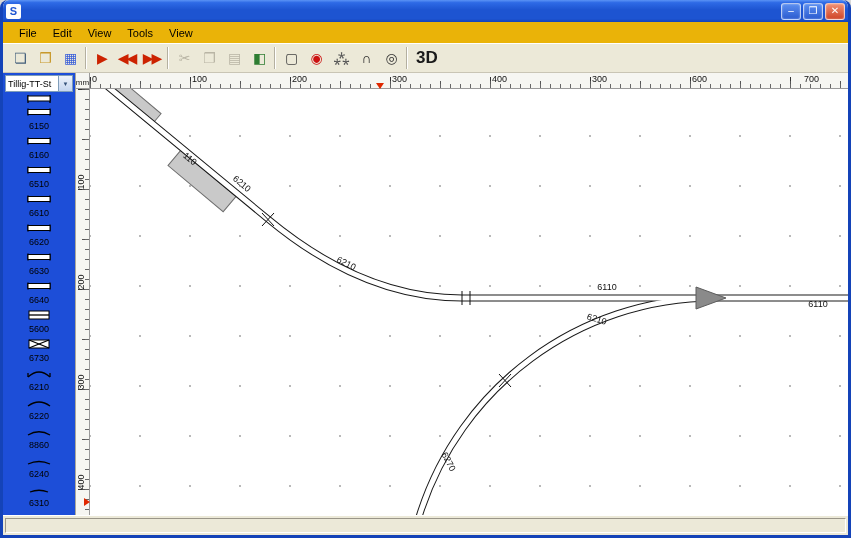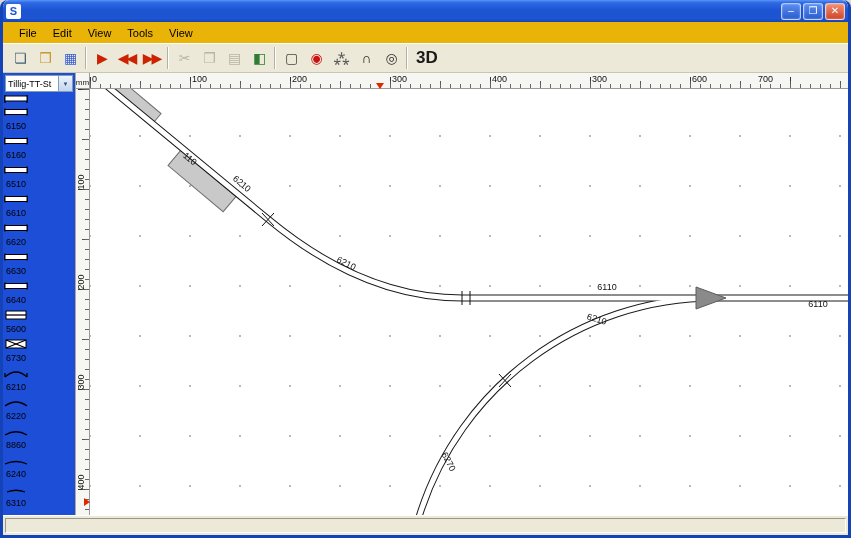--- a/index.html
+++ b/index.html
@@ -32,21 +32,21 @@
   .tbtn-3d{font-weight:bold;font-size:17px;padding:0 5px;color:#1a1a1a}
   .tsep{width:1px;height:22px;background:#b4b0a0;box-shadow:1px 0 0 #fff;margin:0 3px}
   
   .main{flex:1;min-height:0;display:flex}
   .sidebar{width:73px;flex:0 0 73px;border-right:1px solid #aéaca0;border-right:1px solid #aca99a;
     background:#1d4ed8;display:flex;flex-direction:column}
   .lib-select{margin:2px 2px 1px;height:17px;background:#fff;border:1px solid #7f9db9;
     display:flex;align-items:center;font-size:9px;padding-left:2px;color:#000;white-space:nowrap;overflow:hidden}
   .lib-arrow{margin-left:auto;width:14px;align-self:stretch;background:linear-gradient(#eef3fb,#c4d5ef);
     border-left:1px solid #7f9db9;display:flex;align-items:center;justify-content:center;font-size:6px;color:#35527a}
-  .parts-list{flex:1;overflow:hidden;display:flex;flex-direction:column;align-items:flex-start;padding-top:1px}
+  .parts-list{flex:1;overflow:hidden;display:flex;flex-direction:column;align-items:center;padding-top:1px}
   .part-frag{height:9px;overflow:hidden;display:flex;align-items:flex-start}
   .part-item{height:29px;flex:0 0 29px;display:flex;flex-direction:column;align-items:center;
     justify-content:flex-end;padding-bottom:1px}
   .part-icon svg line,.part-icon svg path{stroke:#000;stroke-width:1.3;fill:none}
   .part-icon svg rect{stroke:#000;stroke-width:1}
   .part-label{font-size:9px;color:#000;margin-top:1px}
   
   .workspace{flex:1;position:relative;background:#fff;overflow:hidden}
   .corner{position:absolute;top:0;left:0;width:14px;height:16px;background:#f6f6f2;
     border-right:1px solid #9a9a9a;border-bottom:1px solid #9a9a9a;font-size:8px;color:#222;
@@ -290,21 +290,21 @@
         <div class="rt-strip rt-mid"></div>
         <div class="rt-strip rt-minor"></div>
         <div class="marker-top"></div>
       <span class="rt-label" style="left: 2px;">0</span>
           <span class="rt-label" style="left: 102px;">100</span>
           <span class="rt-label" style="left: 202px;">200</span>
           <span class="rt-label" style="left: 302px;">300</span>
           <span class="rt-label" style="left: 402px;">400</span>
           <span class="rt-label" style="left: 502px;">300</span>
           <span class="rt-label" style="left: 602px;">600</span>
-          <span class="rt-label" style="left: 668px;">700</span>
+          <span class="rt-label" style="left: 702px; padding-left: 12px;">700</span>
         </div>
 
       <div class="ruler-left">
         <div class="rl-strip rl-major"></div>
         <div class="rl-strip rl-mid"></div>
         <div class="rl-strip rl-minor"></div>
         <div class="marker-left"></div>
       <span class="rl-label" style="top: 88px;">100</span>
           <span class="rl-label" style="top: 188px;">200</span>
           <span class="rl-label" style="top: 288px;">300</span>

